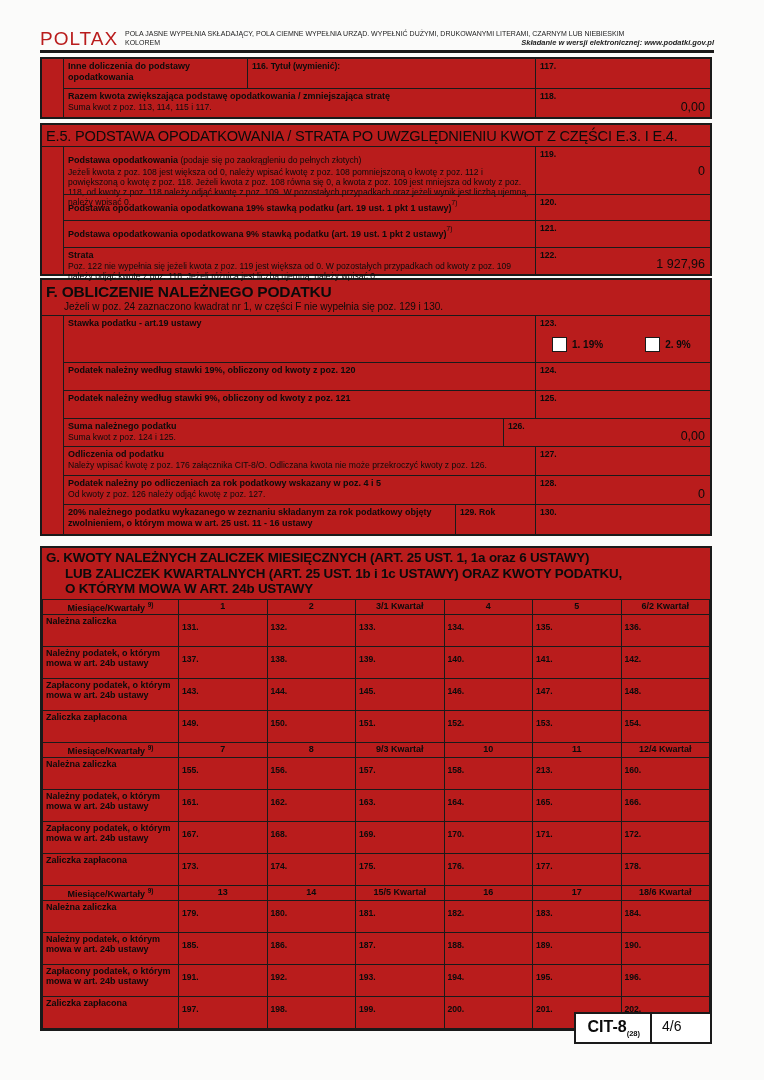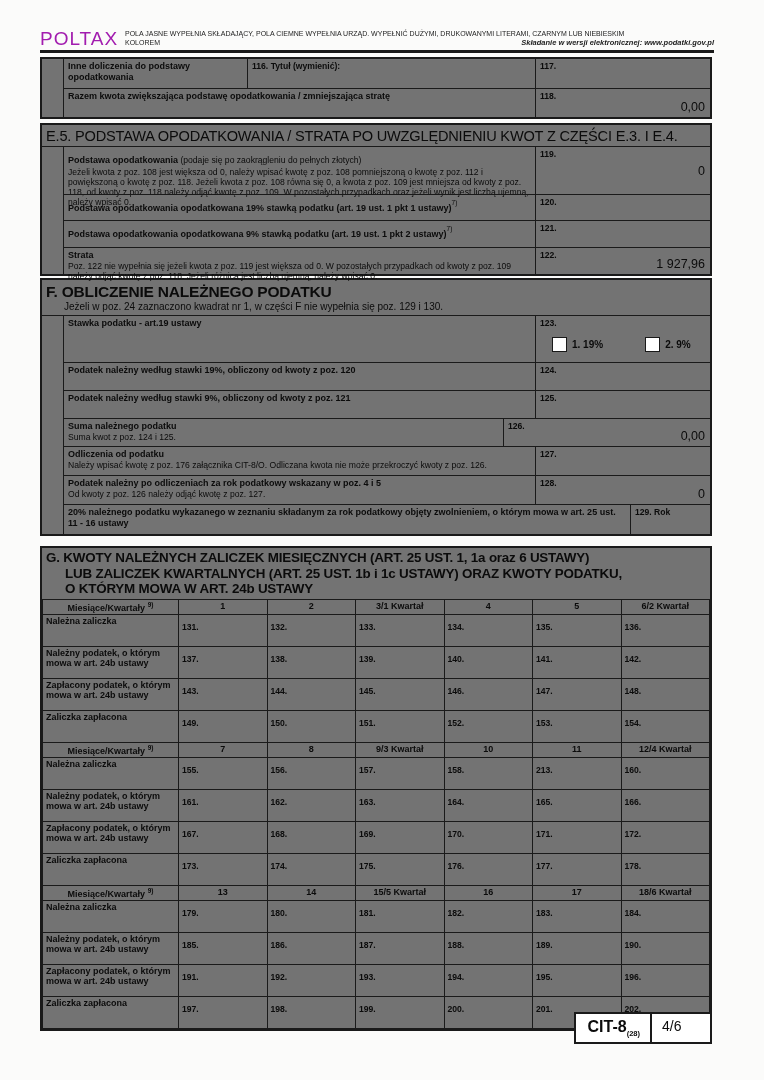--- a/index.html
+++ b/index.html
@@ -4,27 +4,27 @@
 <style>
   html,body{margin:0;padding:0;}
   body{
     width:764px;height:1080px;background:#fbfbfa;color:#0b0b0b;
     font-family:"Liberation Sans","DejaVu Sans",sans-serif;
     position:relative;overflow:hidden;
   }
   .page{position:absolute;left:0;top:0;width:764px;height:1080px;}
   
   .hdr{position:absolute;left:40px;top:28px;width:674px;}
-  .logo{font-size:19px;letter-spacing:1px;color:#a21caf;}
+  .logo{font-size:19px;letter-spacing:1px;color:#b91c1c;}
   .hdr-notes{position:absolute;left:85px;top:2px;width:589px;font-size:7px;line-height:8.5px;color:#222;}
   .hdr-note2{display:flex;justify-content:space-between;align-items:flex-start;}
   .efiling{font-weight:bold;font-style:italic;font-size:7.5px;white-space:nowrap;}
   .hdr-rule{position:absolute;left:40px;top:50px;width:674px;border-top:3px solid #1a1a1a;}
   
-  .box{border:2px solid #1a1a1a;background:#737373;margin:0 52px 0 40px;box-sizing:border-box;}
+  .box{border:2px solid #1a1a1a;background:#b91c1c;margin:0 52px 0 40px;box-sizing:border-box;}
   .with-spacer{display:flex;border-top:1px solid #1a1a1a;}
   .spacer{width:21px;border-right:1px solid #1a1a1a;flex:none;}
   .inner{flex:1;min-width:0;}
   .row{display:flex;position:relative;box-sizing:border-box;}
   .row + .row{border-top:1px solid #1a1a1a;}
   .cell{position:relative;box-sizing:border-box;padding:2px 4px;}
   .cell + .cell{border-left:1px solid #1a1a1a;}
   .lb{font-weight:bold;font-size:9px;line-height:10.5px;}
   .lbi{font-weight:bold;font-size:9px;line-height:10.5px;display:inline;}
   .subi{font-weight:normal;font-size:8.6px;display:inline;}
@@ -88,20 +88,21 @@
             <div class="cell" style="flex:1;">
               <div class="numtag">116. Tytuł (wymienić):</div>
             </div>
             <div class="cell vcell" style="width:175px;flex:none;">
               <span class="numtag">117.</span>
             </div>
           </div>
           <div class="row" style="height:29px;">
             <div class="cell" style="flex:1;">
               <div class="lb">Razem kwota zwiększająca podstawę opodatkowania / zmniejszająca stratę</div>
+              <div class="sub">Suma kwot z poz. 113, 114, 115 i 117.</div>
             </div>
             <div class="cell vcell" style="width:175px;flex:none;margin-left:16px;">
               <span class="numtag">118.</span>
               <span class="val">0,00</span>
             </div>
           </div>
         </div>
       </div>
     </div>
 
@@ -222,20 +223,23 @@
               <span class="numtag">128.</span>
               <span class="val">0</span>
             </div>
           </div>
           <div class="row" style="height:30px;">
             <div class="cell" style="flex:1;">
               <div class="lb">20% należnego podatku wykazanego w zeznaniu składanym za rok podatkowy objęty zwolnieniem, o którym mowa w art. 25 ust. 11 - 16 ustawy</div>
             </div>
             <div class="cell vcell" style="width:80px;flex:none;">
               <span class="numtag">129. Rok</span>
+            </div>
+            <div class="cell vcell" style="width:175px;flex:none;">
+              <span class="numtag">130.</span>
             </div>
           </div>
         </div>
       </div>
     </div>
 
     <div class="gap10"></div>
 
     <div class="box">
       <div class="g-title">

